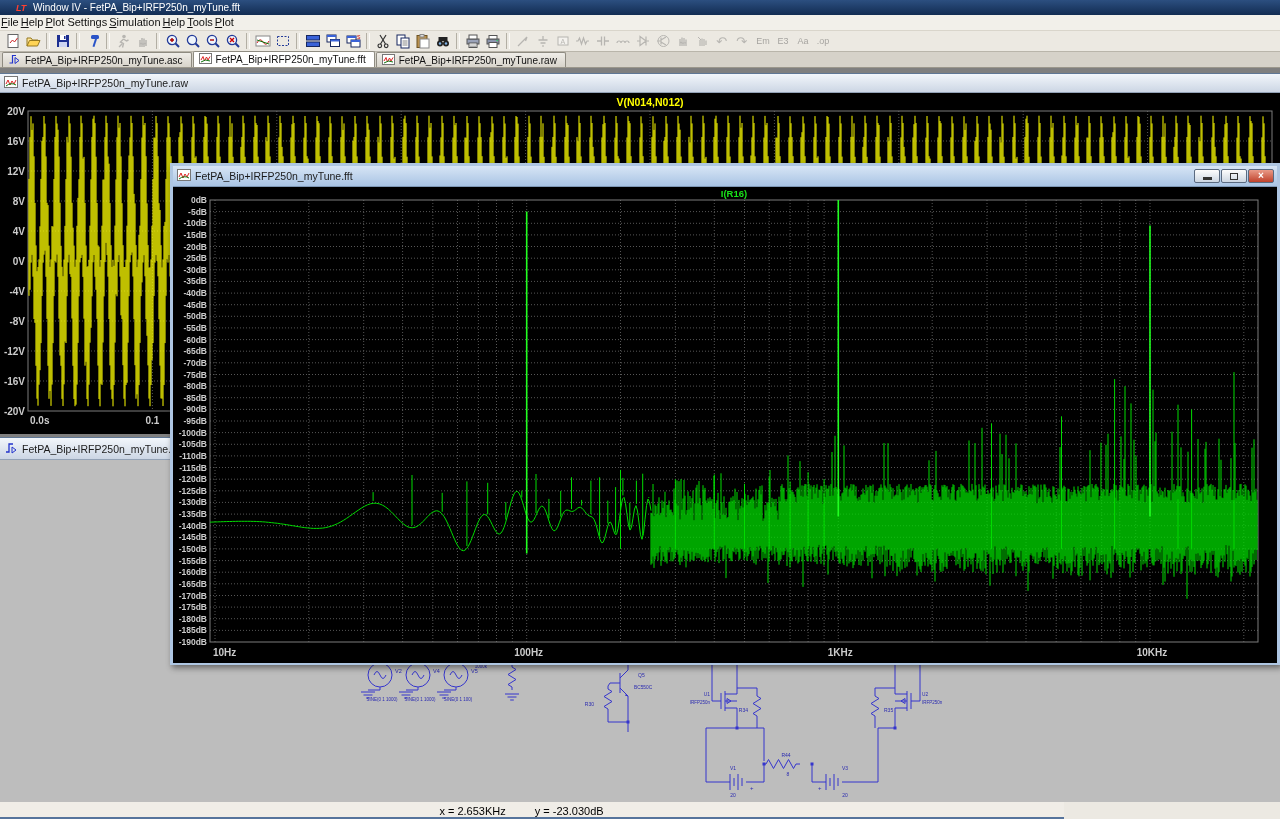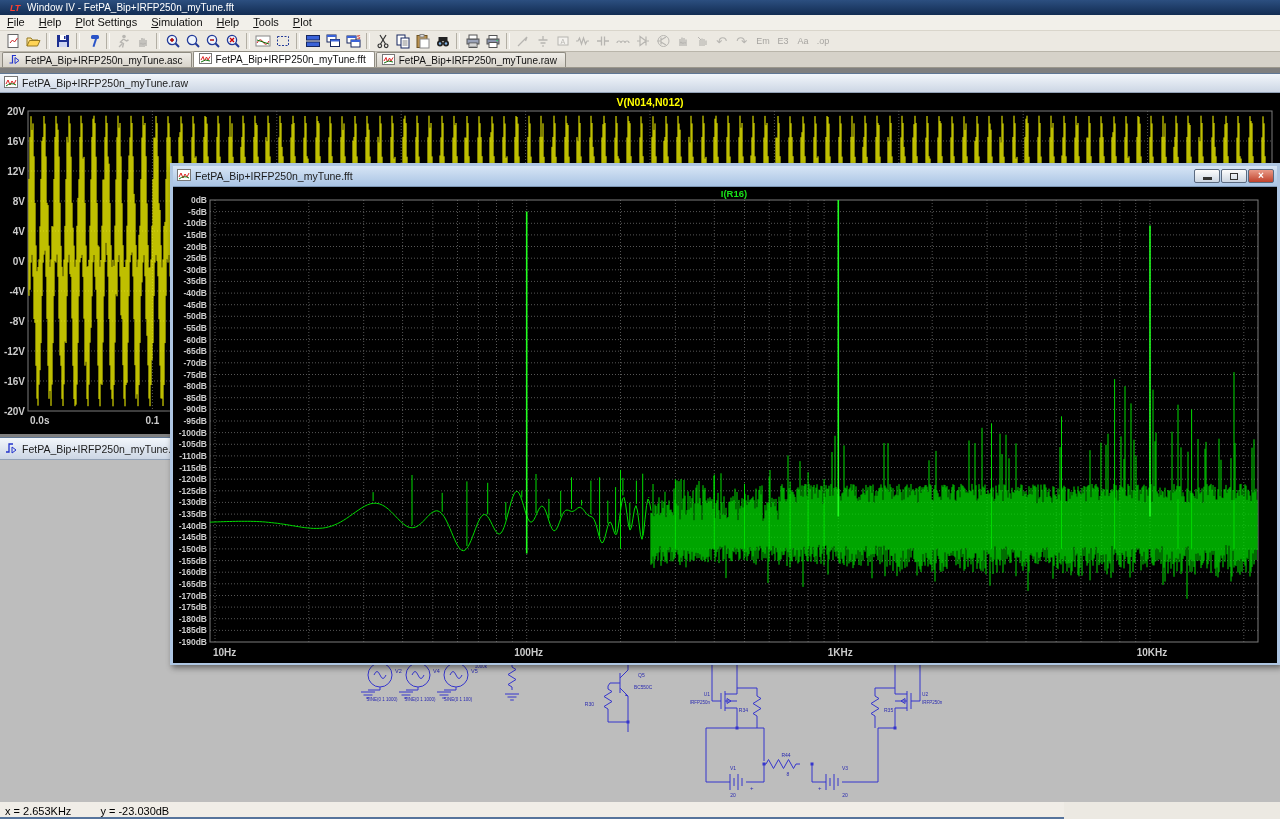--- a/index.html
+++ b/index.html
@@ -1,26 +1,26 @@
 <!DOCTYPE html>
 <html><head>
 <meta charset="utf-8">
 <style>
   html,body{margin:0;padding:0;background:#555;}
   .app{position:relative;width:1280px;height:819px;overflow:hidden;background:#ece9e2;
        font-family:"Liberation Sans",sans-serif;-webkit-font-smoothing:antialiased;}
   
   .titlebar{position:absolute;left:0;top:0;width:1280px;height:15px;
     background:linear-gradient(#2c4f80,#122c52);color:#fff;font-size:10px;line-height:15px;}
-  .titlebar .lt-logo{display:inline-block;margin:0 4px 0 10px;color:#ff4030;font-weight:bold;
+  .titlebar .lt-logo{display:inline-block;margin:0 4px 0 16px;color:#ff4030;font-weight:bold;
     font-style:italic;font-size:9px;}
   
   .menubar{position:absolute;left:0;top:15px;width:1280px;height:15px;background:#f2f0ea;
     border-bottom:1px solid #d9d5cb;font-size:11px;line-height:15px;color:#111;}
-  .menu-item{display:inline-block;padding:0 7px;cursor:default;}
+  .menu-item{display:inline-block;padding:0 1px;cursor:default;}
   .menu-item::first-letter{text-decoration:underline;}
   
   .toolbar{position:absolute;left:0;top:31px;width:1280px;height:21px;background:#ece9e2;
     border-bottom:1px solid #b9b5aa;display:flex;align-items:center;padding-left:3px;box-sizing:border-box;}
   .tbtn{width:20px;height:18px;display:inline-flex;align-items:center;justify-content:center;flex:0 0 auto;}
   .tbtn.disabled{opacity:.42;filter:grayscale(1);}
   .tsep{width:2px;height:16px;border-left:1px solid #b3afa4;border-right:1px solid #fbfaf7;
     margin:0 3px;flex:0 0 auto;}
   .tbtn svg{display:block;}
   .tbtn .txticon{font-size:9px;font-weight:normal;color:#444;}
@@ -50,21 +50,21 @@
   .wbtn{width:26px;height:14px;border:1px solid #5a6a80;border-radius:2px;box-sizing:border-box;
     background:linear-gradient(#fdfdfd,#ccd6e2);display:flex;align-items:center;justify-content:center;}
   .wbtn .bar{width:9px;height:3px;background:#333;margin-top:5px;}
   .wbtn .box{width:8px;height:7px;border:1.5px solid #333;box-sizing:border-box;}
   .wbtn.close{background:linear-gradient(#e99a87,#c0422c);color:#fff;font-size:10px;font-weight:bold;
     line-height:12px;}
   svg text{font-family:"Liberation Sans","DejaVu Sans",sans-serif;}
   
   .statusbar{position:absolute;left:0;top:801px;width:1064px;height:18px;background:#f0ede7;
     border-top:1px solid #fff;box-shadow:0 -1px 0 #b5b1a6;font-size:11px;color:#000;
-    line-height:18px;padding-left:5px;box-sizing:border-box;border-bottom:2px solid #56749c;}
+    line-height:18px;padding-left:5px;box-sizing:border-box;border-bottom:2px solid #56749c;text-align:center;}
   .statusbar span{margin-right:26px;}
 </style>
 </head>
 <body>
 
 <div class="app">
 
   <div class="titlebar">
     <span class="lt-logo">LT</span>
     <span>Window IV - FetPA_Bip+IRFP250n_myTune.fft</span>

